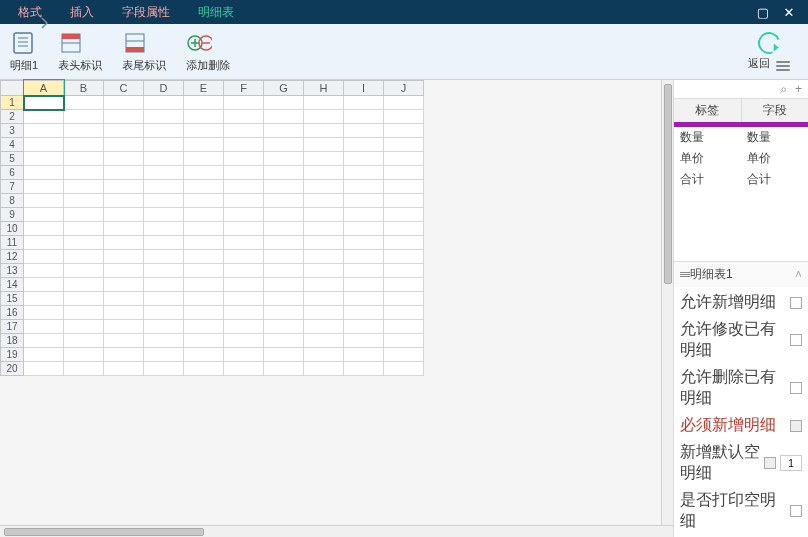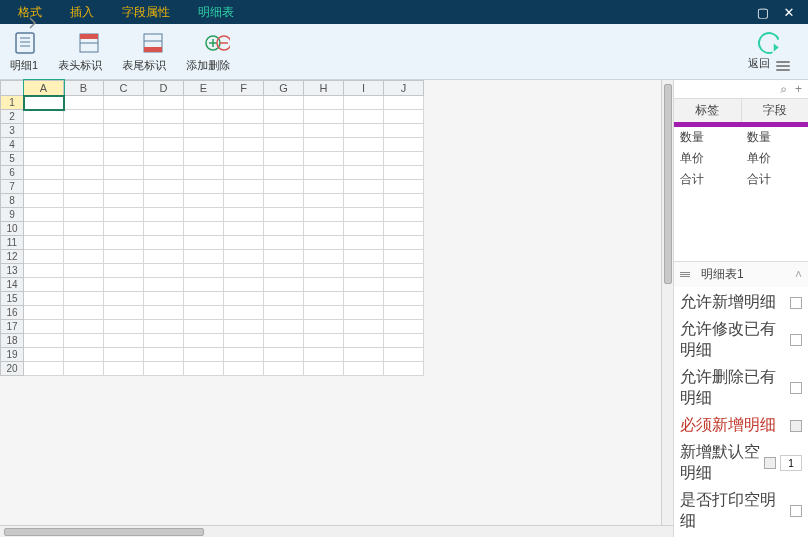--- a/index.html
+++ b/index.html
@@ -1,26 +1,26 @@
 <!DOCTYPE html>
 <html><head>
 <meta charset="utf-8">
 <style>
 * { margin:0; padding:0; box-sizing:border-box; font-family:"Microsoft YaHei","PingFang SC",sans-serif; font-size:12px; }
 body { width:808px; height:537px; background:#f5f5f5; overflow:hidden; position:relative; }
 
 .titlebar { height:24px; background:#0e3a5a; display:flex; align-items:center; color:#fff; }
 .menu { display:flex; gap:28px; padding-left:18px; }
-.menu-item { color:#eab308; cursor:pointer; font-size:12px; }
+.menu-item { color:#fca5a5; cursor:pointer; font-size:12px; }
 .menu-item.active { color:#2ed0a7; }
 .win-controls { margin-left:auto; display:flex; gap:12px; padding:0 12px; color:#fff; }
 .win-btn { width:14px; height:14px; display:flex; align-items:center; justify-content:center; cursor:pointer; font-size:13px; }
 
 .toolbar { height:56px; background:#eaf4fa; border-bottom:1px solid #c8d4de; display:flex; align-items:center; padding:4px 10px; }
-.tool-group { display:flex; flex-direction:column; align-items:flex-end; gap:2px; margin-right:20px; cursor:pointer; }
+.tool-group { display:flex; flex-direction:column; align-items:flex-start; gap:2px; margin-right:20px; cursor:pointer; }
 .tool-icon { width:26px; height:26px; display:flex; align-items:center; justify-content:center; }
 .tool-label { font-size:11px; color:#333; }
 .tool-right { margin-left:auto; display:flex; flex-direction:column; align-items:center; gap:2px; padding-right:8px; }
 .right-icons { display:flex; gap:8px; align-items:center;}
 .back-arc { width:22px; height:22px; border:2px solid #2ed0a7; border-radius:50%; border-right-color:transparent; transform:rotate(25deg); position:relative;}
 .back-arc::after{content:'';position:absolute;right:-2px;top:6px;width:0;height:0;border-left:5px solid #2ed0a7;border-top:4px solid transparent;border-bottom:4px solid transparent;transform:rotate(-25deg);}
 .list-icon { display:flex; flex-direction:column; gap:2px; padding-top:4px;}
 .list-icon span{width:14px;height:2px;background:#888;border-radius:1px;}
 
 .workspace { position:absolute; top:80px; left:0; right:135px; bottom:0; display:flex; flex-direction:column; }
@@ -42,21 +42,21 @@
 .vscroll-thumb { width:8px; height:200px; background:#c8c8c8; border:1px solid #aaa; border-radius:2px; margin:4px auto 0; cursor:pointer;}
 
 .right-panel { position:absolute; top:80px; right:0; bottom:0; width:135px; background:#fff; border-left:1px solid #d9d9d9; display:flex; flex-direction:column; font-size:11px; color:#444;}
 .rp-toolbar { height:18px; display:flex; justify-content:flex-end; align-items:center; gap:8px; padding-right:6px; color:#888;}
 .rp-head { display:flex; background:#f2f2f2; border-top:1px solid #ddd; border-bottom:5px solid #a21caf;}
 .rp-head div{flex:1; text-align:center; padding:3px 0; border-right:1px solid #ddd;}
 .rp-head div:last-child{border-right:none;}
 .rp-body { flex:1; overflow:auto;}
 .rp-row { display:flex; padding:2px 0;}
 .rp-row div{flex:1; padding-left:6px;}
-.rp-section { border-top:1px solid #ddd; padding:4px 6px; display:flex; align-items:center; gap:11px; background:#fafafa;}
+.rp-section { border-top:1px solid #ddd; padding:4px 6px; display:flex; align-items:center; gap:0; background:#fafafa;}
 .rp-section .burger{display:flex;flex-direction:column;gap:1px;}
 .rp-section .burger span{width:10px;height:1px;background:#888;}
 .rp-section .chev{margin-left:auto;color:#aaa;}
 .prop-list { padding:2px 0;}
 .prop-row { display:flex; align-items:center; padding:3px 6px; gap:4px;}
 .prop-label { flex:1; font-size:16px; color:#444;}
 .prop-check { width:12px; height:12px; border:1px solid #aaa; background:#fff; cursor:pointer;}
 .prop-check.disabled{background:#eee;}
 .prop-input { width:22px; height:16px; border:1px solid #ccc; background:#fff; font-size:10px; text-align:center;}
 .required{color:#c0392b;}

